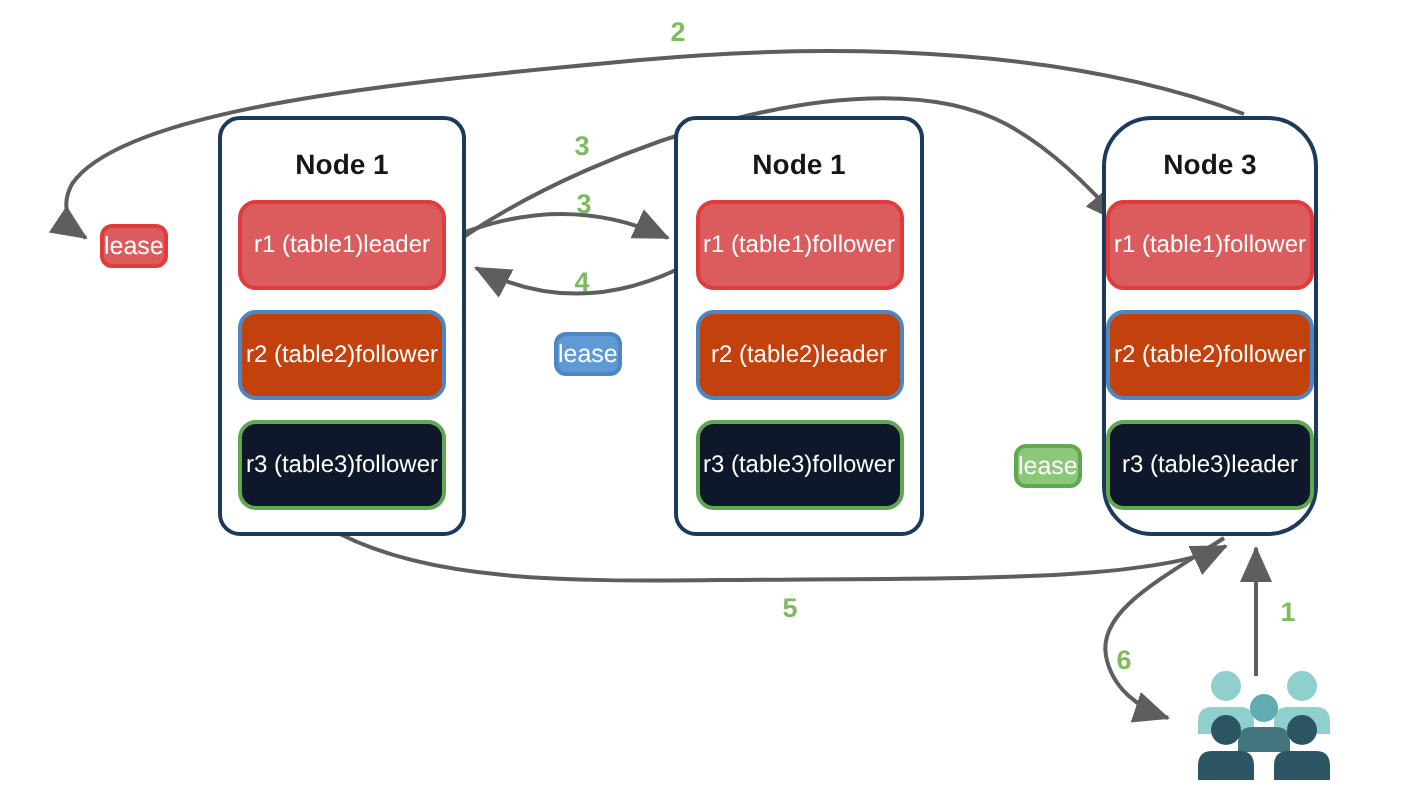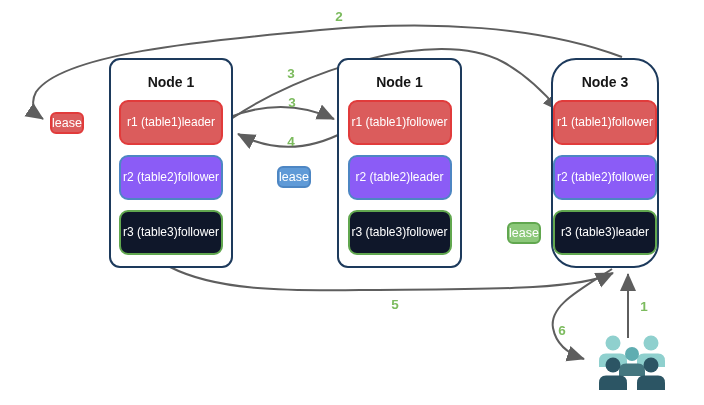--- a/index.html
+++ b/index.html
@@ -16,21 +16,21 @@
   .node-title{
     margin-top:13px;margin-bottom:9px;font-size:14px;font-weight:bold;color:#161616;
     text-align:center;line-height:18px;
   }
   .replica{
     width:104px;height:45px;border-radius:9px;box-sizing:border-box;border:2px solid;
     display:flex;flex-direction:row;align-items:center;justify-content:center;
     color:#ffffff;font-size:12px;line-height:15px;margin-bottom:10px;text-align:center;
   }
   .replica.red{background:#db5c5c;border-color:#e13b3b;}
-  .replica.blue{background:#8b5cf6;border-color:#4d86c3;}
+  .replica.blue{background:#c2410c;border-color:#4d86c3;}
   .replica.green{background:#0f172a;border-color:#61a74f;}
   .lease{
     position:absolute;box-sizing:border-box;border:2px solid;border-radius:6px;
     color:#ffffff;font-size:12.5px;line-height:16px;padding:1px 0;text-align:center;
   }
   .lease.red{background:#db5c5c;border-color:#e13b3b;left:50px;top:112px;}
   .lease.blue{background:#5f9ad7;border-color:#4d86c3;left:277px;top:166px;}
   .lease.green{background:#8cc87a;border-color:#61a74f;left:507px;top:222px;}
   .step{
     position:absolute;transform:translate(-50%,-50%);

